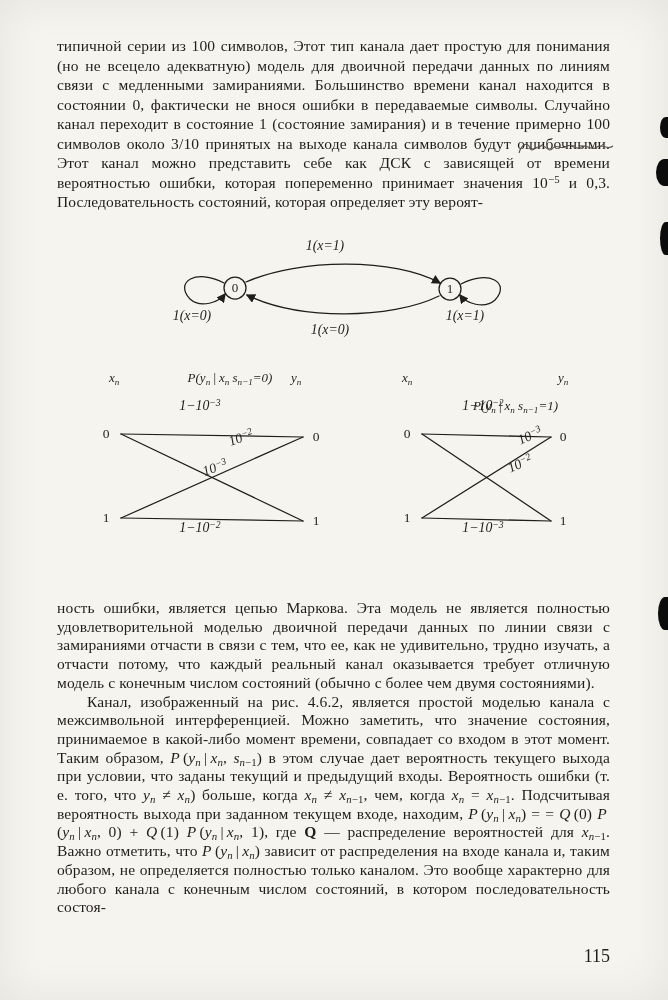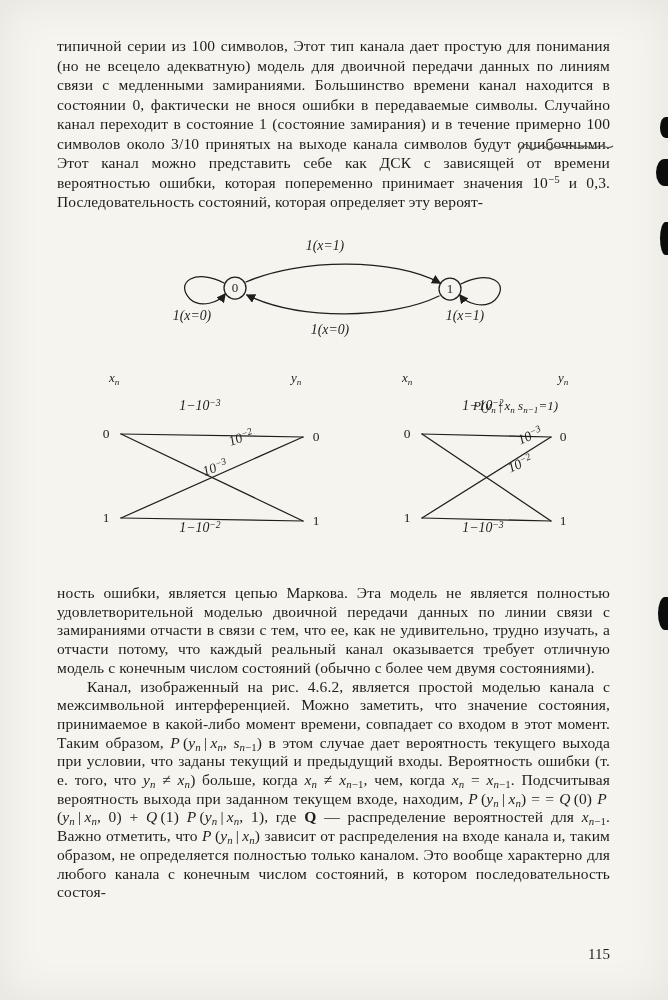--- a/index.html
+++ b/index.html
@@ -7,33 +7,33 @@
   body { background:#d8d6d0; font-family:"Liberation Serif", serif; }
   .page {
     position:relative; width:668px; height:1000px; overflow:hidden;
     background: var(--paper,#f5f4ef); color: var(--ink,#201e1b);
     box-shadow: inset 0 0 45px rgba(0,0,0,0.07);
   }
   .para {
     position:absolute; left:57px; width:553px;
     text-align:justify; font-size:15.5px; line-height:19.5px; letter-spacing:0.1px;
   }
-  .text-block { position:absolute; left:57px; top:584px; width:553px; }
+  .text-block { position:absolute; left:57px; top:599px; width:553px; }
   .text-block p { text-align:justify; font-size:15.5px; line-height:18.7px; letter-spacing:0.1px; }
   .text-block p + p { text-indent:30px; }
   sup, sub { font-size:70%; line-height:0; position:relative; vertical-align:baseline; }
   sup { top:-0.45em; }
   sub { top:0.28em; }
   .caption {
     position:absolute; left:57px; top:548px; width:553px;
     text-align:center; font-size:13.5px; word-spacing:3px;
   }
   .page-number {
     position:absolute; left:57px; top:946px; width:553px;
-    text-align:right; font-size:15px;
+    text-align:right; font-size:18px;
   }
   .diagram { position:absolute; }
   .diagram svg { position:absolute; left:0; display:block; }
   .ln { stroke: var(--ink,#201e1b); stroke-width:1.25; fill:none; stroke-linecap:round; }
   .st-label, .elabel {
     position:absolute; font-style:italic; font-size:13.8px;
     text-align:center; white-space:nowrap;
   }
   .st-state { position:absolute; font-size:13px; text-align:center; }
   .hdr { position:absolute; top:0; font-style:italic; font-size:13px; white-space:nowrap; }
@@ -72,20 +72,21 @@
     <span class="st-state" style="left:74px; top:44px; width:22px;">0</span>
     <span class="st-state" style="left:289px; top:45px; width:22px;">1</span>
     <span class="st-label" style="left:115px; top:2px; width:120px;">1(x=1)</span>
     <span class="st-label" style="left:120px; top:86px; width:120px;">1(x=0)</span>
     <span class="st-label" style="left:0px; top:72px; width:84px;">1(x=0)</span>
     <span class="st-label" style="left:273px; top:72px; width:84px;">1(x=1)</span>
   </div>
 
   <div class="diagram" style="left:95px; top:370px; width:240px; height:175px;">
     <span class="hdr" style="left:14px;"><i>x<sub>n</sub></i></span>
+    <span class="hdr" style="left:55px; width:160px; text-align:center;"><i>P</i>(<i>y<sub>n</sub></i> | <i>x<sub>n</sub></i> <i>s</i><sub><i>n</i>−1</sub>=0)</span>
     <span class="hdr" style="left:196px;"><i>y<sub>n</sub></i></span>
     <svg style="top:24px;" width="240" height="150" viewBox="0 0 240 150">
       <line class="ln" x1="26" y1="40" x2="208" y2="43"></line>
       <line class="ln" x1="26" y1="124" x2="208" y2="127"></line>
       <line class="ln" x1="26" y1="40" x2="208" y2="127"></line>
       <line class="ln" x1="26" y1="124" x2="208" y2="43"></line>
     </svg>
     <span class="node" style="left:2px;  top:56px;">0</span>
     <span class="node" style="left:212px; top:59px;">0</span>
     <span class="node" style="left:2px;  top:140px;">1</span>

